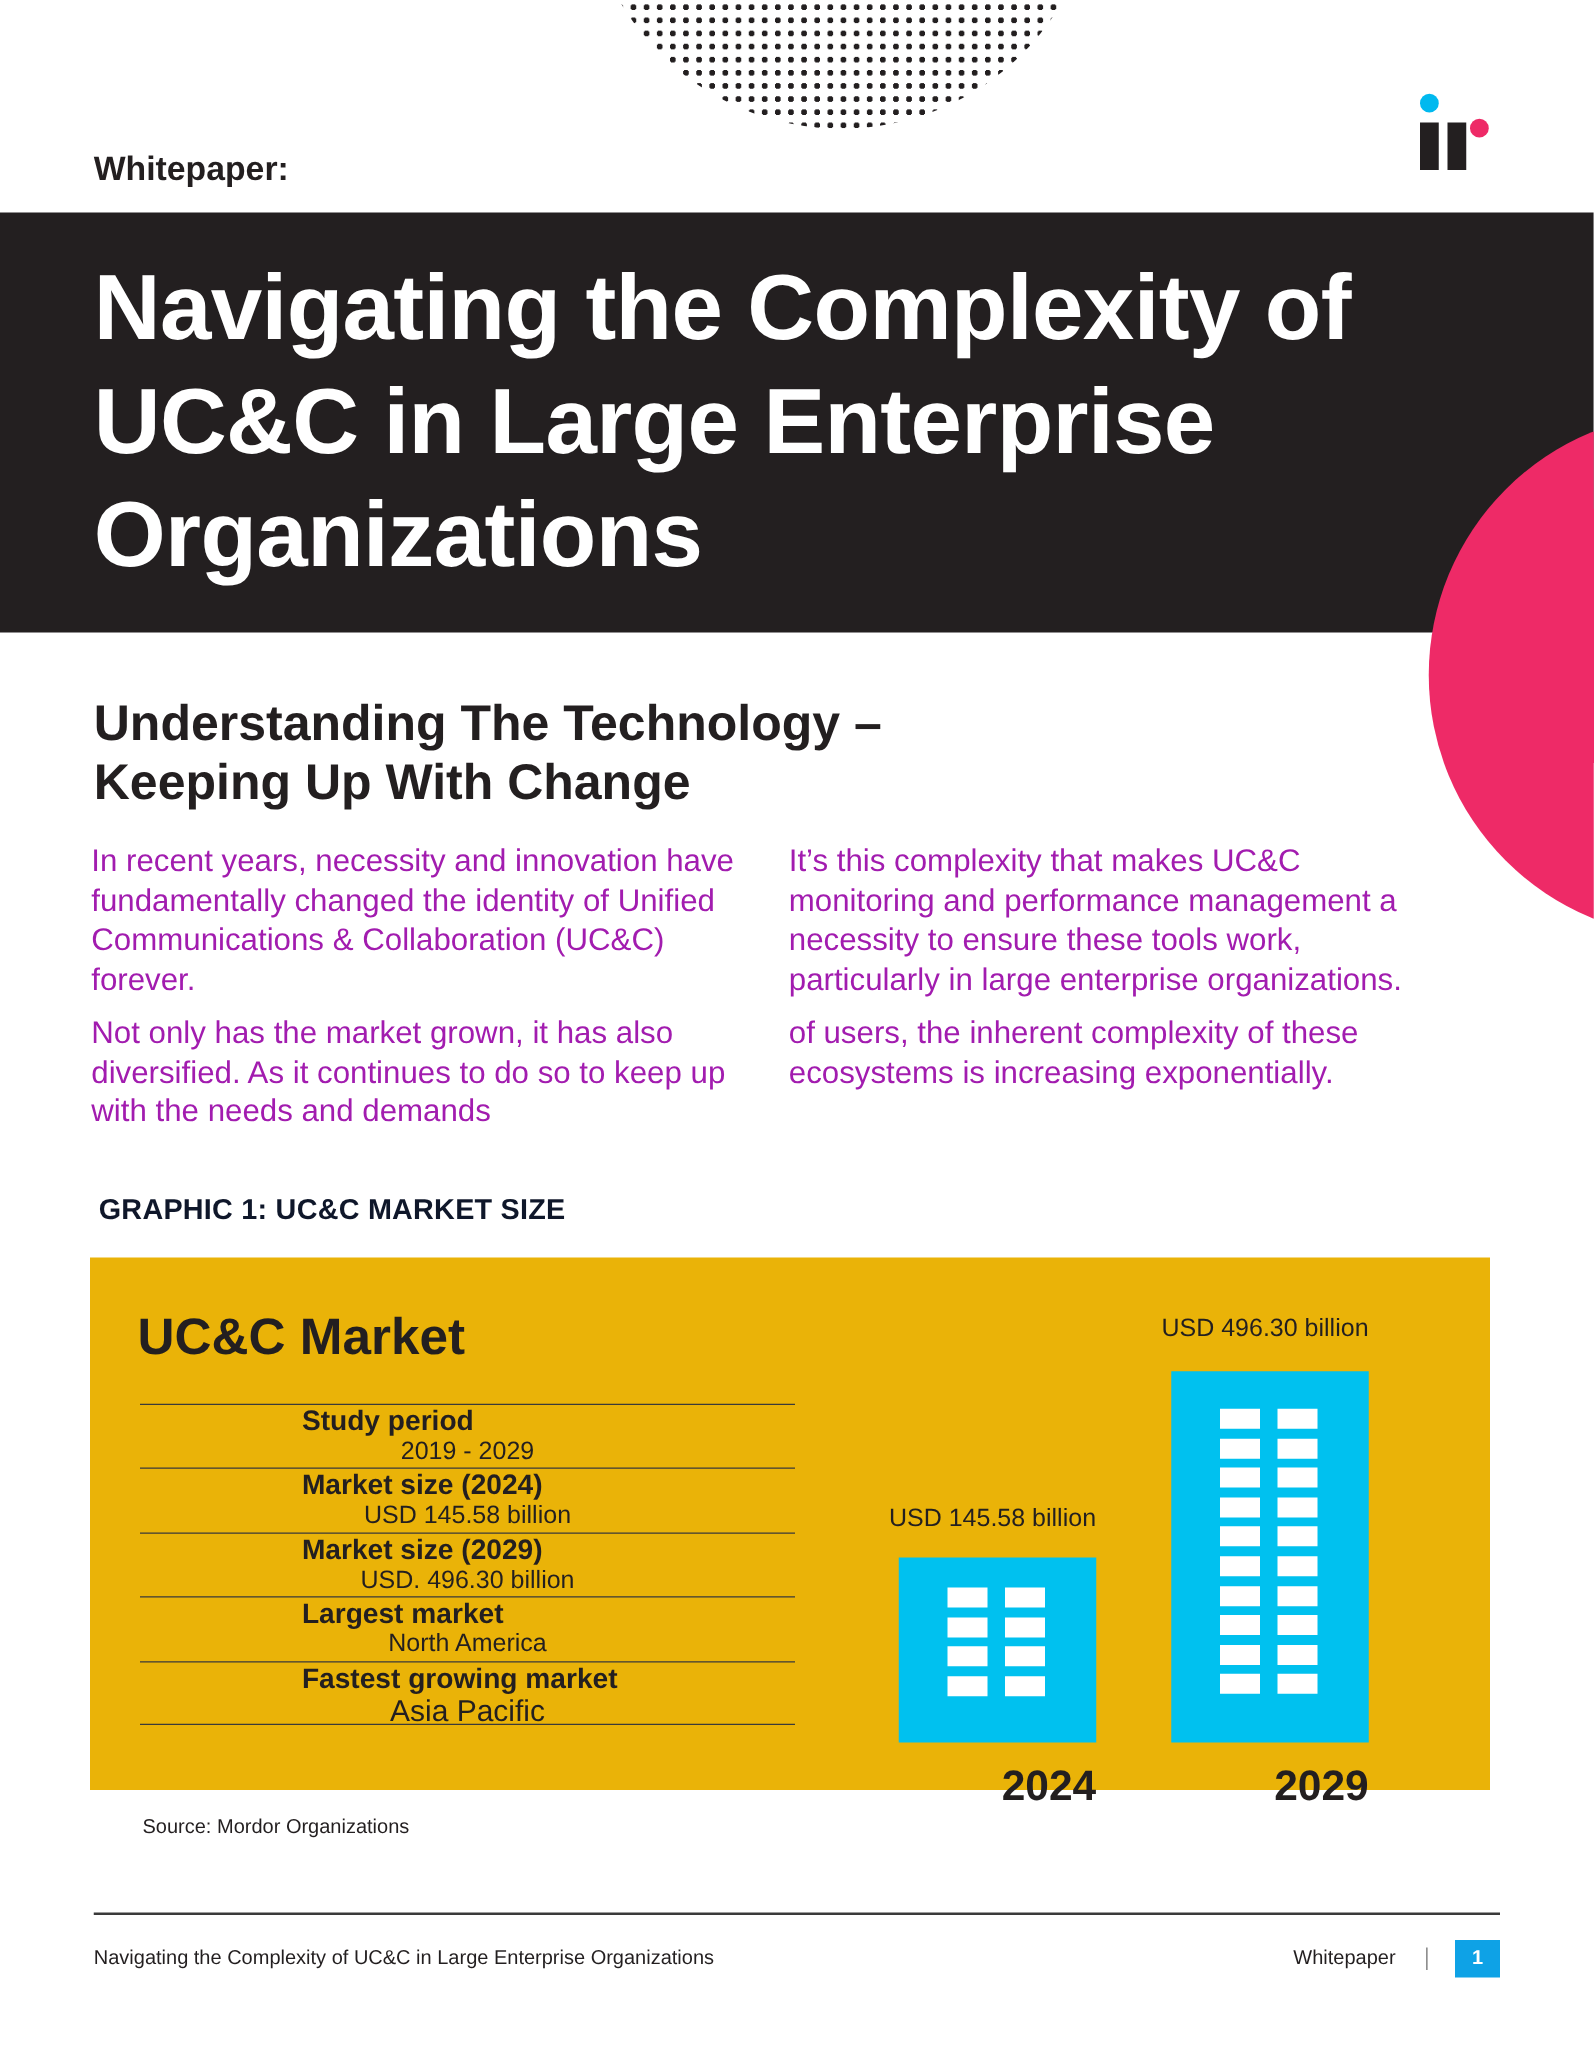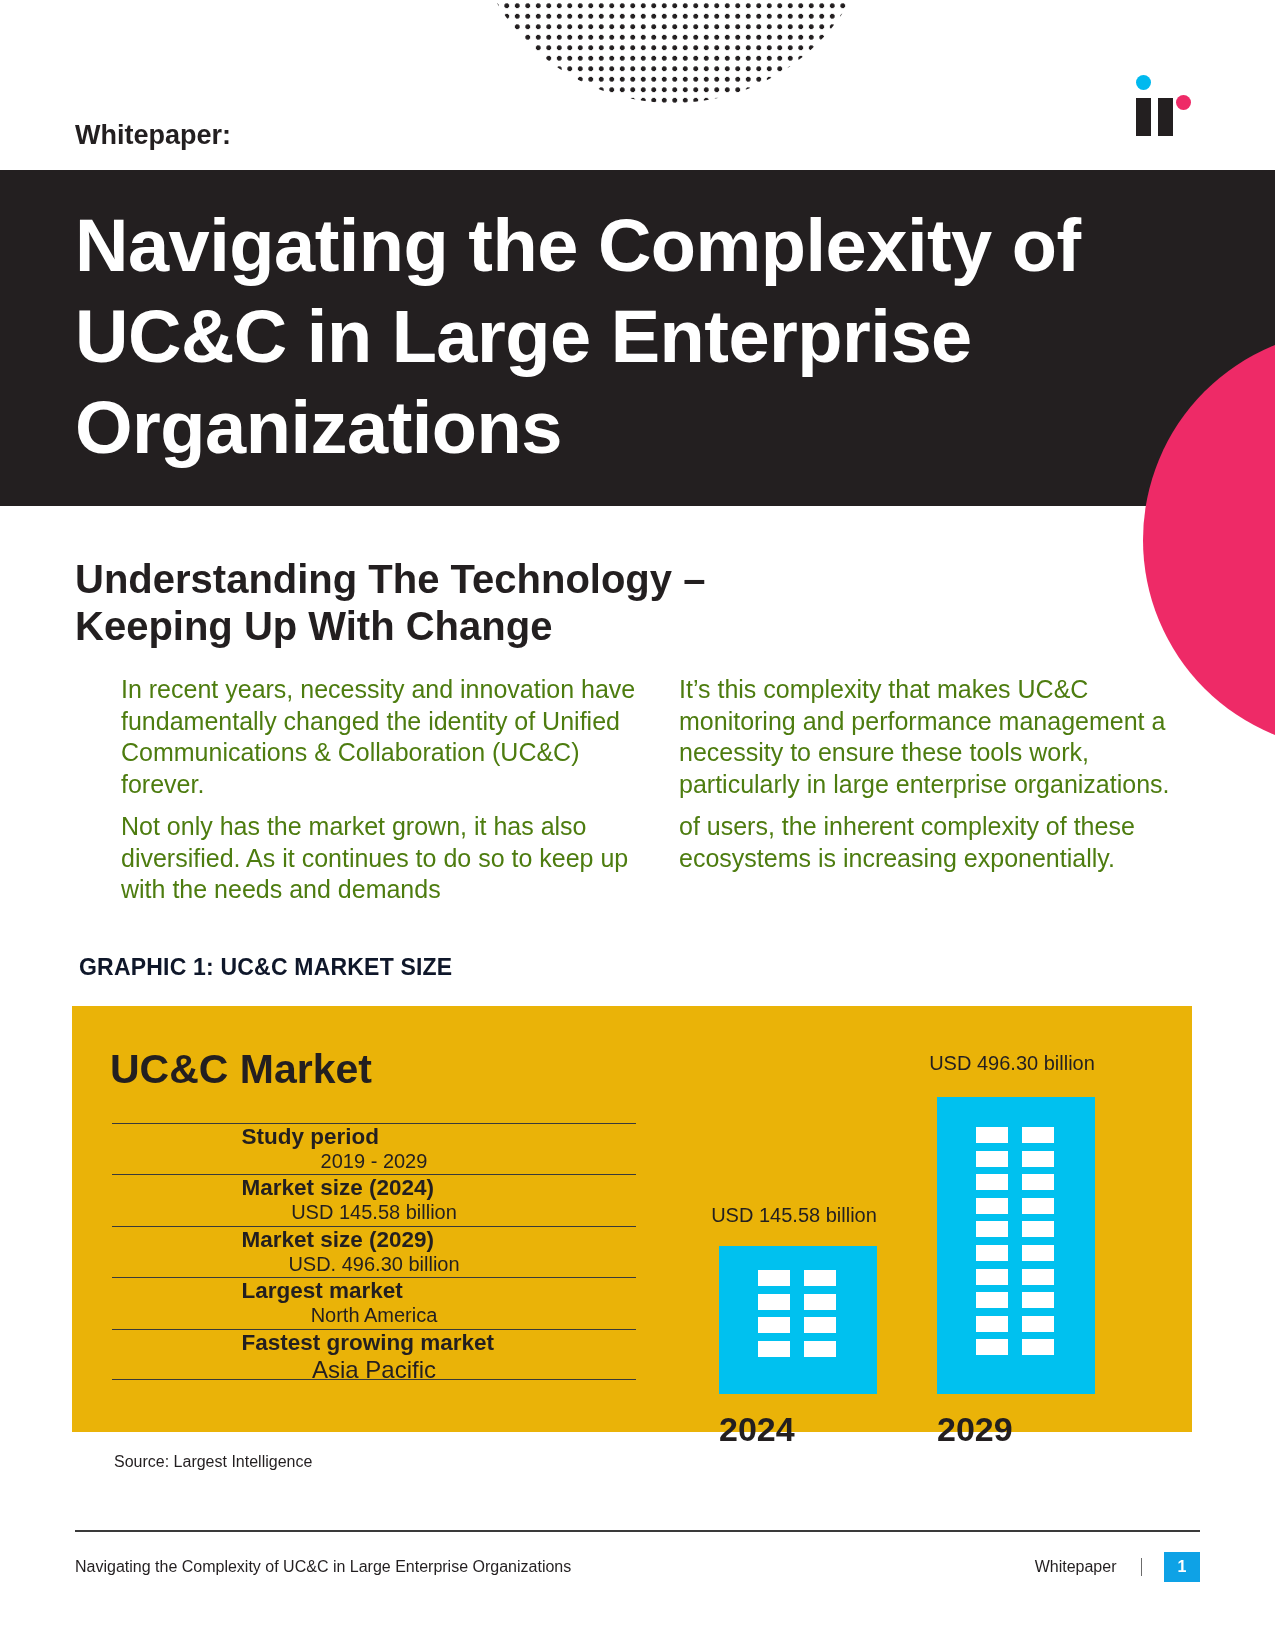--- a/index.html
+++ b/index.html
@@ -34,21 +34,21 @@
   .pink-circle {
     position: absolute; left: 1143px; top: 330px; width: 420px; height: 420px; border-radius: 50%;
     background: #ee2a67;
   }
 
   .section-title {
     position: absolute; left: 75px; top: 556px; width: 680px;
     font-size: 40px; line-height: 47px; font-weight: 700; color: #231f20;
   }
 
-  .col { position: absolute; top: 674px; font-size: 25px; line-height: 31.5px; color: #4d7c0f; margin-left: 48px; }
+  .col { position: absolute; top: 674px; font-size: 25px; line-height: 31.5px; color: #a21caf; }
   .col p { margin-bottom: 11px; }
   .col-left { left: 73px; width: 530px; }
   .col-right { left: 631px; width: 530px; }
 
   .graphic-label { position: absolute; left: 79px; top: 954px; font-size: 23px; font-weight: 700; color: #0f172a; letter-spacing: 0.2px; }
 
   .panel { position: absolute; left: 72px; top: 1006px; width: 1120px; height: 426px; background: #eab308; }
   .panel-title { position: absolute; left: 38px; top: 40px; font-size: 41px; font-weight: 700; color: #231f20; }
 
   .stats { position: absolute; left: 40px; top: 117px; width: 524px; }
@@ -62,21 +62,21 @@
   .stat-val { font-size: 20px; color: #231f20; }
   .stat-val.big { font-size: 24px; }
 
   .source { position: absolute; left: 42px; top: 447px; font-size: 16px; color: #231f20; }
   .bar-label { position: absolute; font-size: 20px; color: #231f20; white-space: nowrap; text-align: center; }
   .bar {
     position: absolute; background: #00c1ef;
   }
   .windows { position: absolute; display: grid; grid-template-columns: 32px 32px; column-gap: 14px; row-gap: 7.6px; }
   .windows span { display: block; width: 32px; height: 16px; background: #ffffff; }
-  .year { position: absolute; font-size: 34px; font-weight: 700; color: #231f20; text-align: left; }
+  .year { position: absolute; font-size: 34px; font-weight: 700; color: #231f20; text-align: right; }
 
   .footer-rule { position: absolute; left: 75px; top: 1530px; width: 1125px; height: 2px; background: #3a3a3a; }
   .footer-left { position: absolute; left: 75px; top: 1558px; font-size: 16px; color: #231f20; }
   .footer-right { position: absolute; right: 75px; top: 1552px; display: flex; align-items: center; text-align: right; }
   .footer-tag { font-size: 16px; color: #231f20; }
   .footer-sep { width: 1.5px; height: 18px; background: #6b6b6b; margin: 0 22px 0 24px; }
   .page-badge { width: 36px; height: 30px; background: #0ea2e6; color: #ffffff; font-size: 16px; font-weight: 700; display: flex; align-items: center; justify-content: center; }
 </style>
 </head>
 <body>
@@ -132,21 +132,21 @@
     <div class="stat-row">
       <div class="stat-key">Largest market</div>
       <div class="stat-val">North America</div>
     </div>
     <div class="stat-row">
       <div class="stat-key">Fastest growing market</div>
       <div class="stat-val big">Asia Pacific</div>
     </div>
   </div>
 
-  <div class="source">Source: Largest Intelligence</div>
+  <div class="source">Source: Mordor Organizations</div>
 
   <div class="bar-label" style="left:632px; top:198px; width:180px;">USD 145.58 billion</div>
   <div class="bar" style="left:647px; top:240px; width:158px; height:148px;">
     <div class="windows" style="left:39px; top:24px;">
       <span></span>
         <span></span>
         <span></span>
         <span></span>
         <span></span>
         <span></span>

